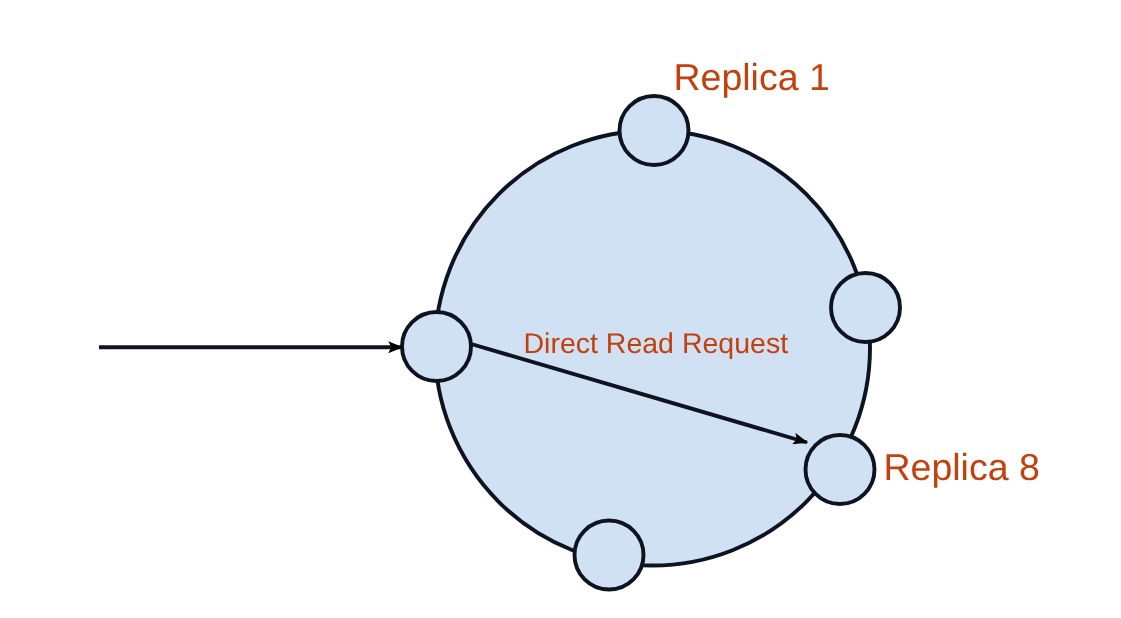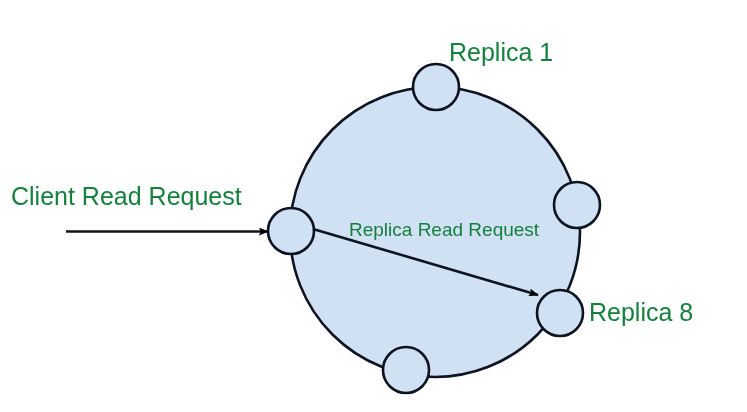--- a/index.html
+++ b/index.html
@@ -22,21 +22,21 @@
     position: absolute;
     left: 0;
     top: 0;
     width: 747px;
     height: 412px;
     display: block;
   }
   .dlabel {
     position: absolute;
     font-family: "Liberation Sans", sans-serif;
-    color: #15803d;
+    color: #c2410c;
     white-space: nowrap;
     line-height: 1;
     -webkit-font-smoothing: antialiased;
   }
   .label-replica {
     font-size: 25px;
   }
   .label-client {
     font-size: 25px;
   }
@@ -78,17 +78,16 @@
 
     <line x1="313" y1="229" x2="538" y2="295" stroke="#0d1320" stroke-width="2.6" marker-end="url(#arrowhead)"></line>
 
   </svg>
 
   <div class="dlabel label-replica" id="label-replica-1">Replica 1</div>
 
 
   <div class="dlabel label-replica" id="label-replica-3">Replica 8</div>
 
-  <div class="dlabel label-client" id="label-client-read-request">Client Read Request</div>
 
-  <div class="dlabel label-direct" id="label-direct-read-request">Replica Read Request</div>
+  <div class="dlabel label-direct" id="label-direct-read-request">Direct Read Request</div>
 
 </div>
 
 </body></html>

